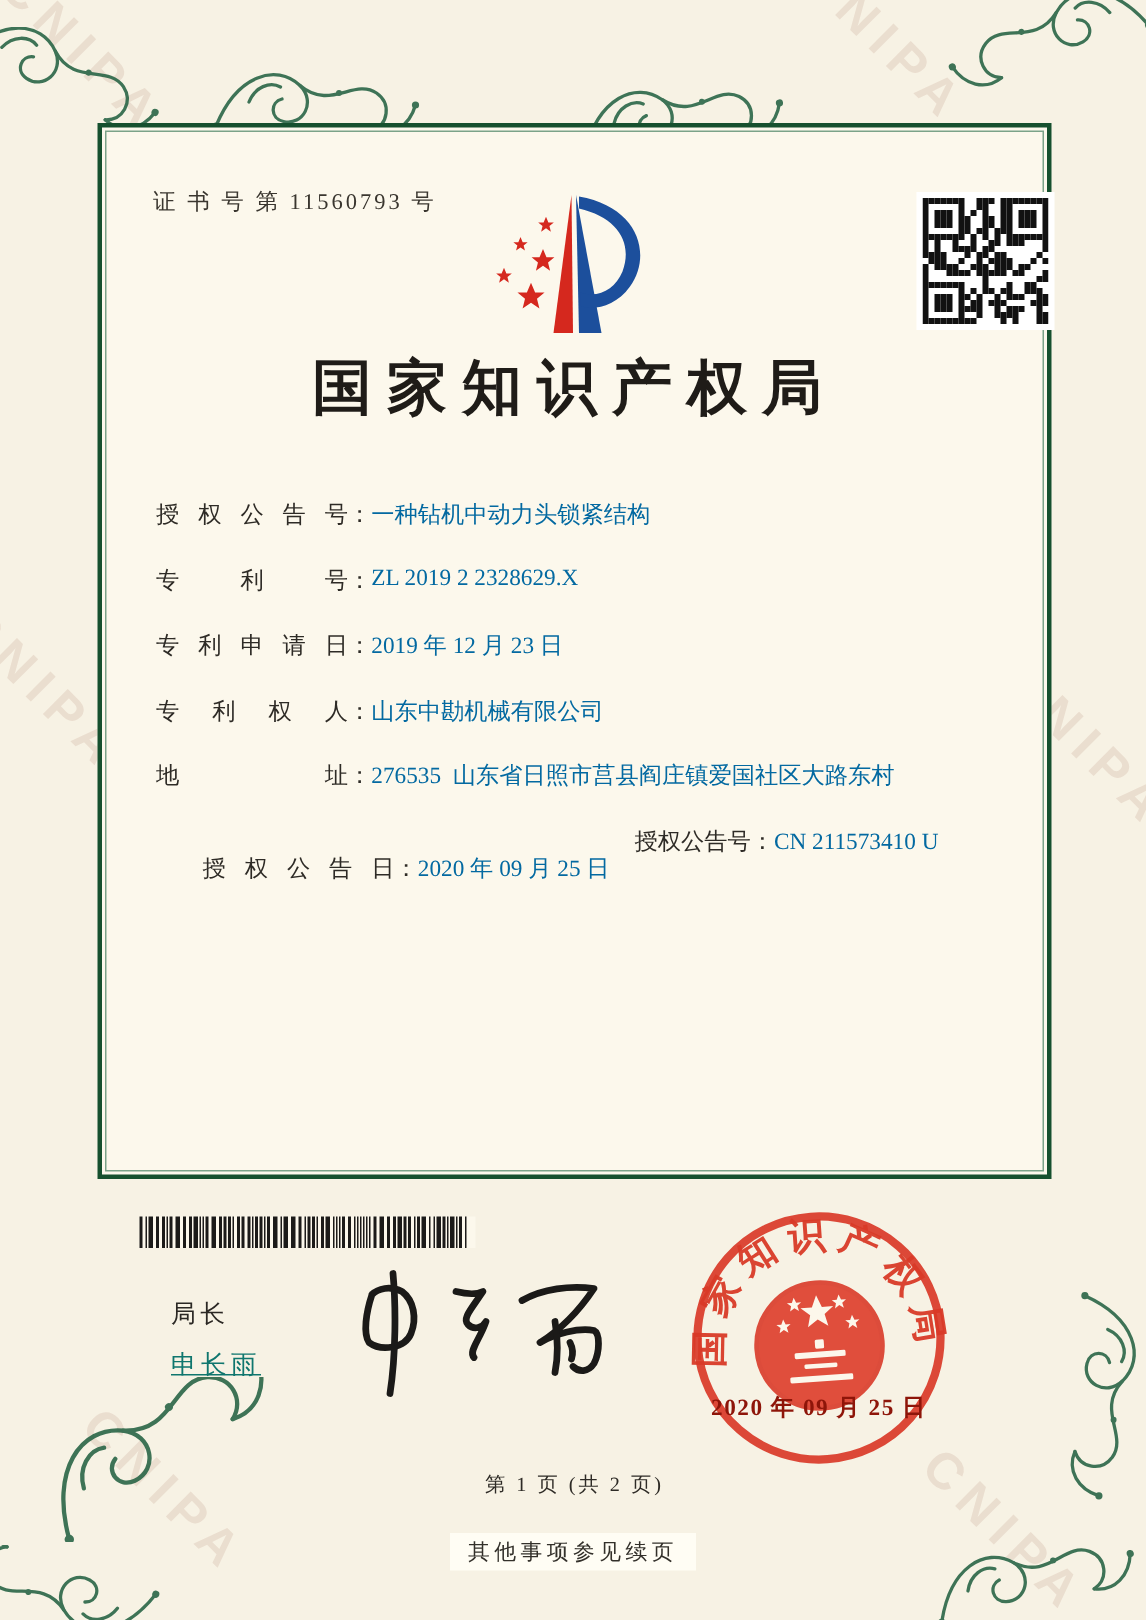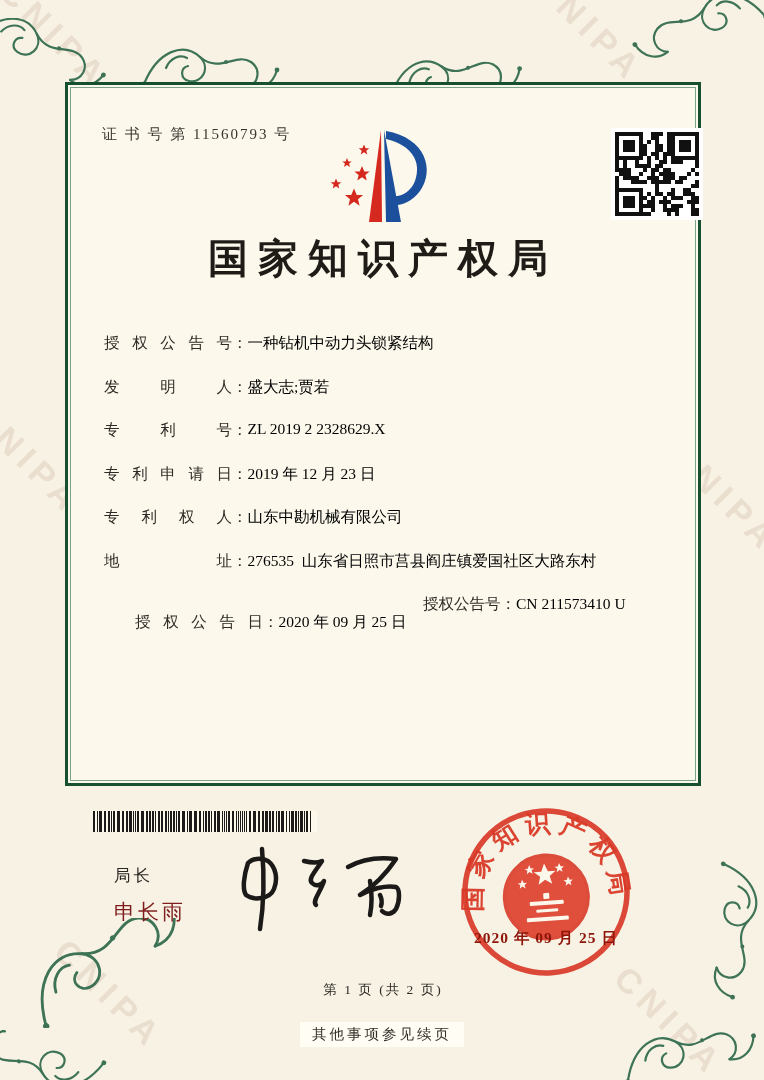--- a/index.html
+++ b/index.html
@@ -31,32 +31,32 @@
           display:flex;align-items:center;justify-content:center;}
 
   .title{position:absolute;left:0;right:0;top:146px;text-align:center;
          font-size:40px;font-weight:bold;letter-spacing:10px;color:#1f1c18;}
 
   .fields{position:absolute;left:36px;right:26px;top:248px;font-size:15.5px;}
   .f-row{position:relative;height:26px;margin-bottom:17.5px;white-space:pre;}
   .f-label{display:inline-block;width:128px;text-align:justify;text-align-last:justify;
            vertical-align:top;color:#2e2b26;}
   .f-colon{display:inline-block;vertical-align:top;}
-  .f-value{white-space:pre-wrap;color:#000000;}
+  .f-value{white-space:pre-wrap;color:#0369a1;}
   .f-right{position:absolute;left:319px;top:0;white-space:pre;}
 
   .paras{position:absolute;left:30px;width:601px;top:548px;font-size:15px;
          line-height:27px;color:#33302a;text-align:justify;}
   .paras p{margin:0;text-indent:2em;}
 
   .barcode{position:absolute;left:25px;top:726px;width:224px;height:21px;font-size:0;background:#fcf8ec;}
   .barcode i{display:inline-block;height:21px;background:#1c1b19;vertical-align:top;}
 
   .sig-title{position:absolute;left:46px;top:780px;font-size:16.5px;letter-spacing:3px;color:#2b2824;}
-  .sig-name{position:absolute;left:46px;top:813px;font-size:21px;letter-spacing:3px;color:#7f1d1d;}
+  .sig-name{position:absolute;left:46px;top:813px;font-size:17px;letter-spacing:3px;color:#0f766e;text-decoration:underline;}
   .sig-hand{position:absolute;left:152px;top:756px;width:195px;height:95px;}
 
   .seal{position:absolute;left:391px;top:720px;width:174px;height:174px;transform:rotate(-4deg);}
   .seal-date{position:absolute;left:406px;top:843px;font-size:15.5px;font-weight:bold;
              color:#8e1509;letter-spacing:1px;white-space:pre;z-index:5;}
 
   .page-num{position:absolute;left:0;right:0;top:896px;text-align:center;
             font-size:13.5px;letter-spacing:2px;color:#2e2b26;}
 
   .cont-note{position:absolute;left:0;right:0;top:1022px;text-align:center;z-index:4;}
@@ -382,21 +382,20 @@
           <rect x="60" y="80" width="4" height="4" fill="#111"></rect>
           <rect x="76" y="80" width="4" height="4" fill="#111"></rect>
           <rect x="80" y="80" width="4" height="4" fill="#111"></rect>
         </svg>
     </div>
 
     <div class="title">国家知识产权局</div>
 
     <div class="fields">
       <div class="f-row"><span class="f-label">授权公告号</span><span class="f-colon">：</span><span class="f-value">一种钻机中动力头锁紧结构</span></div>
-      <div class="f-row"><span class="f-label">发明人</span><span class="f-colon">：</span><span class="f-value">盛大志;贾若</span></div>
       <div class="f-row"><span class="f-label">专利号</span><span class="f-colon">：</span><span class="f-value">ZL 2019 2 2328629.X</span></div>
       <div class="f-row"><span class="f-label">专利申请日</span><span class="f-colon">：</span><span class="f-value">2019 年 12 月 23 日</span></div>
       <div class="f-row"><span class="f-label">专利权人</span><span class="f-colon">：</span><span class="f-value">山东中勘机械有限公司</span></div>
       <div class="f-row"><span class="f-label">地址</span><span class="f-colon">：</span><span class="f-value">276535  山东省日照市莒县阎庄镇爱国社区大路东村</span></div>
       <div class="f-row">
         <span class="f-label">授权公告日</span><span class="f-colon">：</span><span class="f-value">2020 年 09 月 25 日</span>
         <span class="f-right"><span>授权公告号</span><span>：</span><span class="f-value">CN 211573410 U</span></span>
       </div>
     </div>
 

